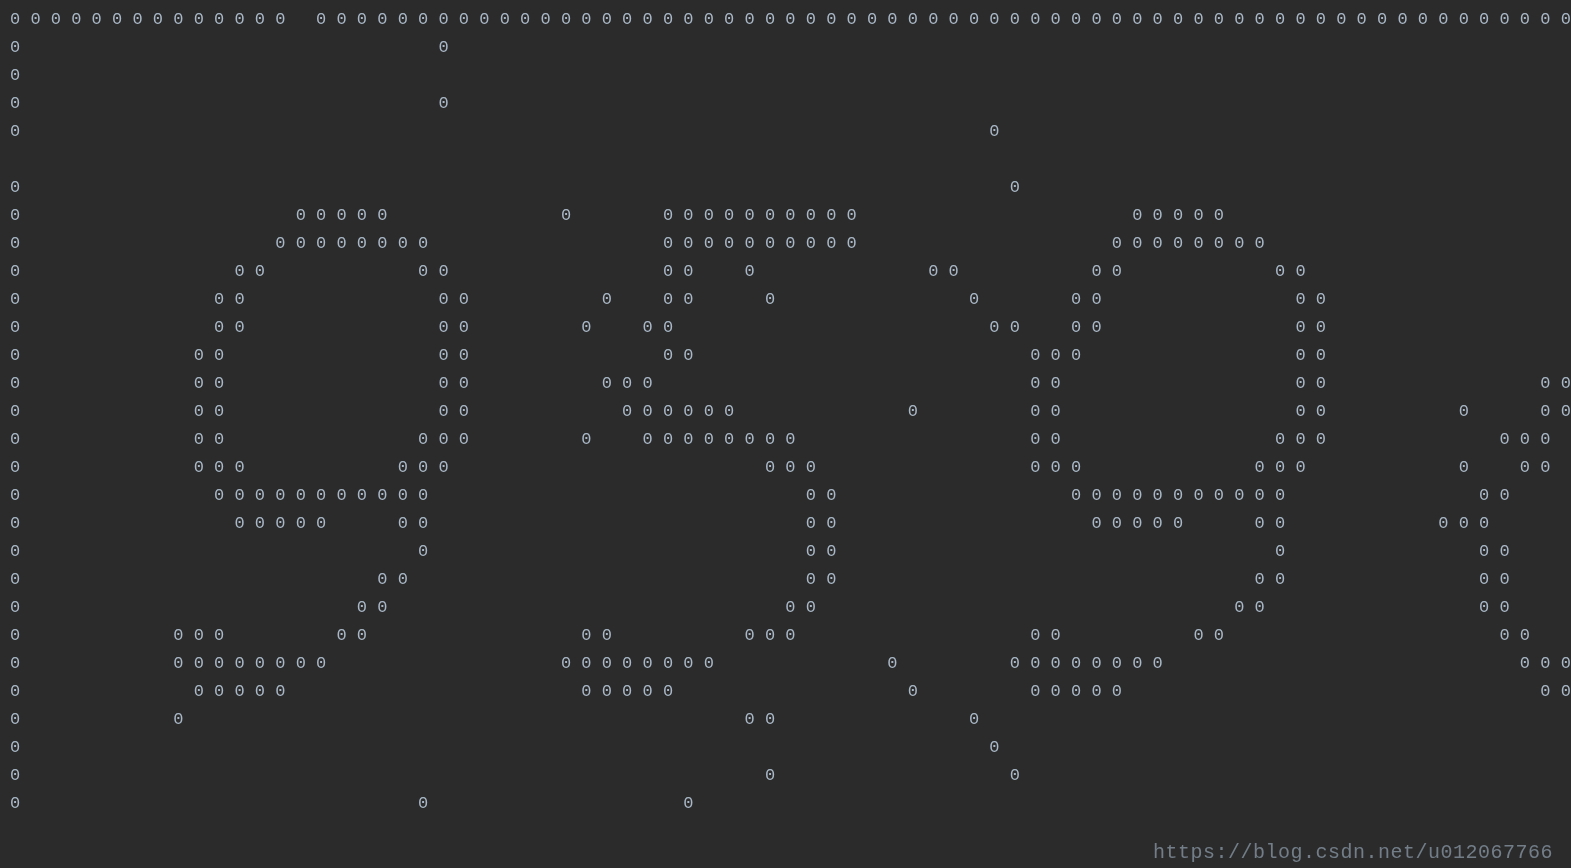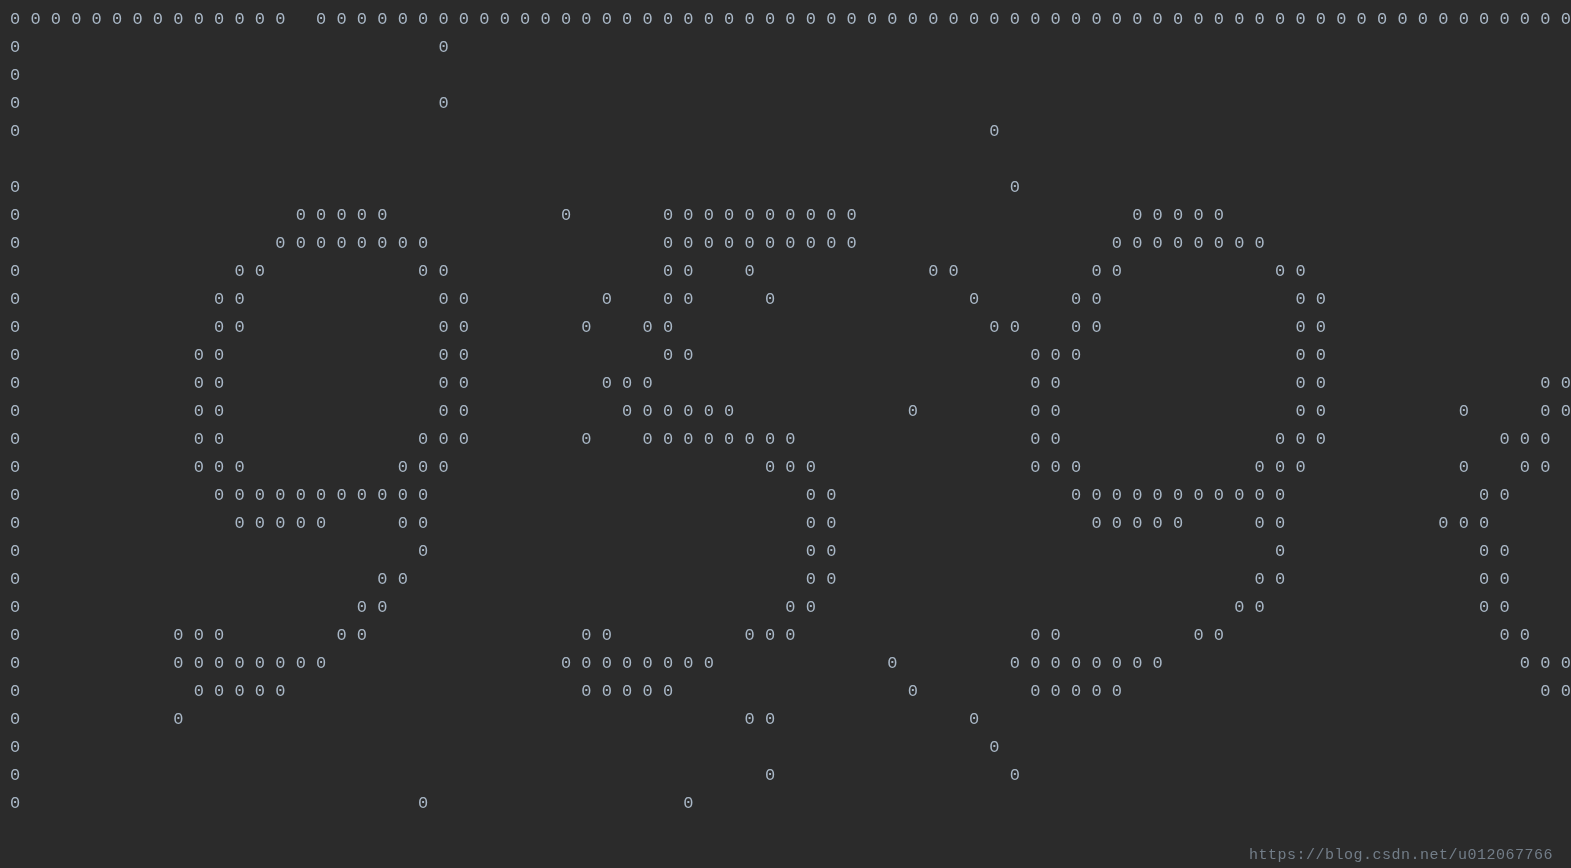--- a/index.html
+++ b/index.html
@@ -18,21 +18,21 @@
     white-space: pre;
     color: #a9b7c6;
     padding: 6px 10px 0 10px;
     margin: 0;
   }
   #watermark {
     position: absolute;
     right: 18px;
     bottom: 4px;
     font-family: "Consolas", "Menlo", "Courier New", monospace;
-    font-size: 15px;
+    font-size: 20px;
     color: #7f8c99;
     opacity: 0.85;
     letter-spacing: 0.5px;
   }
 </style>
 </head>
 <body>
 
 <pre id="ascii">0 0 0 0 0 0 0 0 0 0 0 0 0 0   0 0 0 0 0 0 0 0 0 0 0 0 0 0 0 0 0 0 0 0 0 0 0 0 0 0 0 0 0 0 0 0 0 0 0 0 0 0 0 0 0 0 0 0 0 0 0 0 0 0 0 0 0 0 0 0 0 0 0 0 0 0 0 0 0 0 0 0 0 0 0 0 0 0
 0                                         0                                                                                                                                     0

